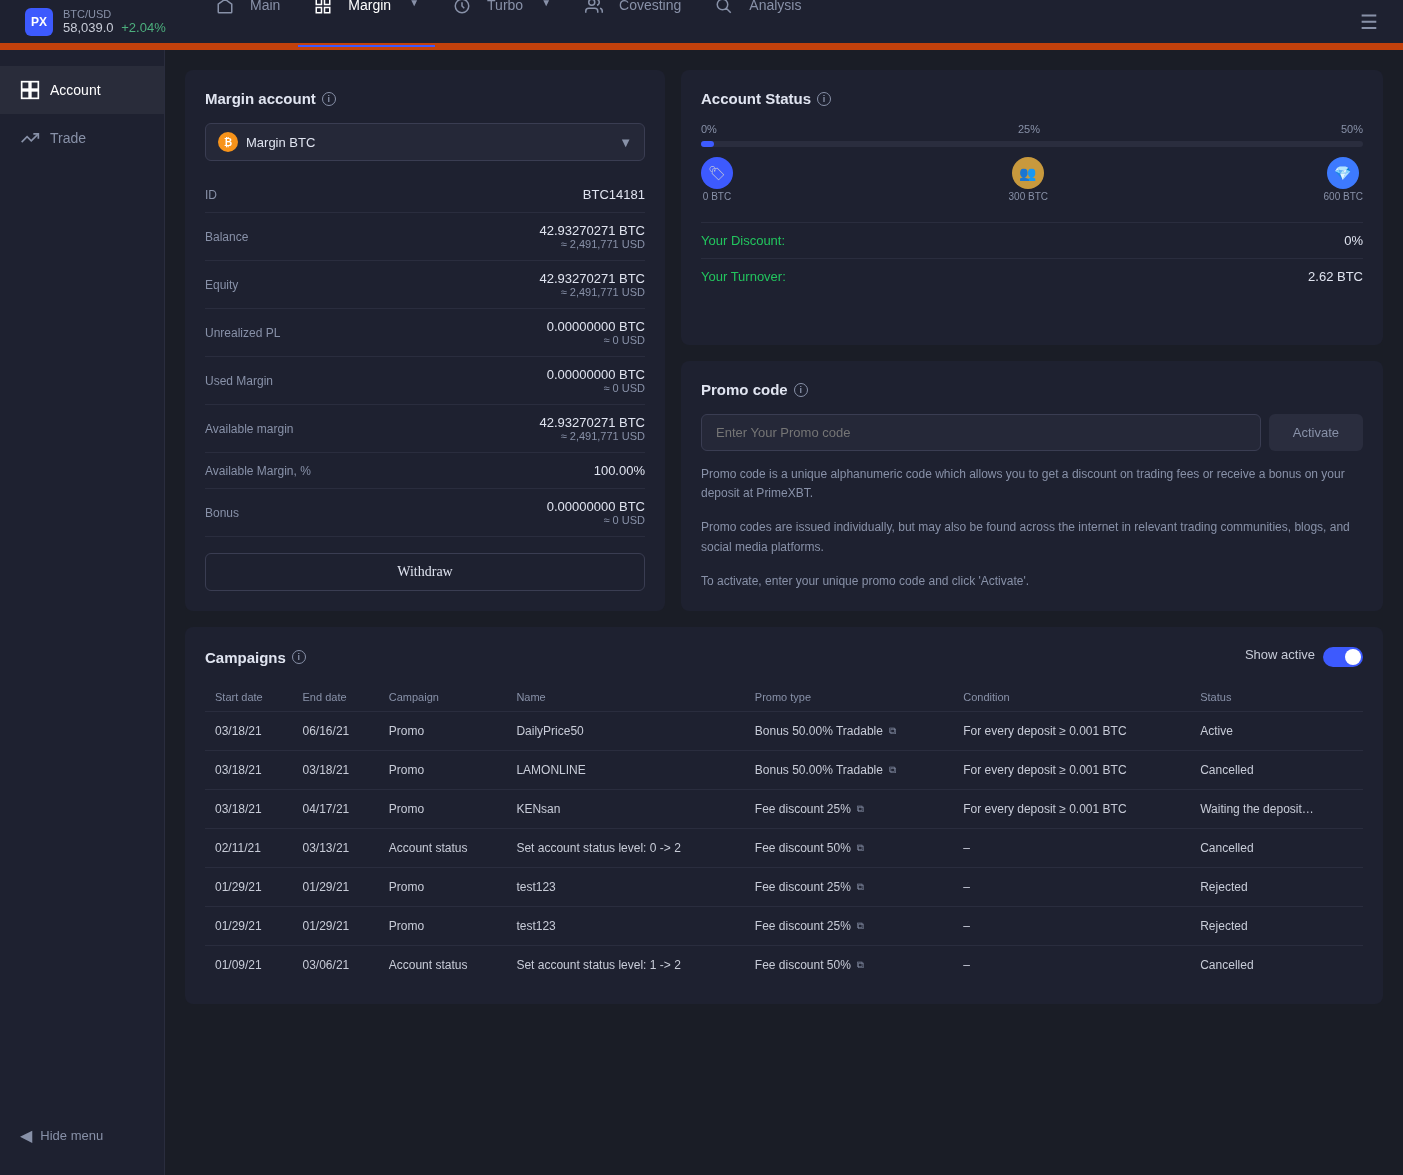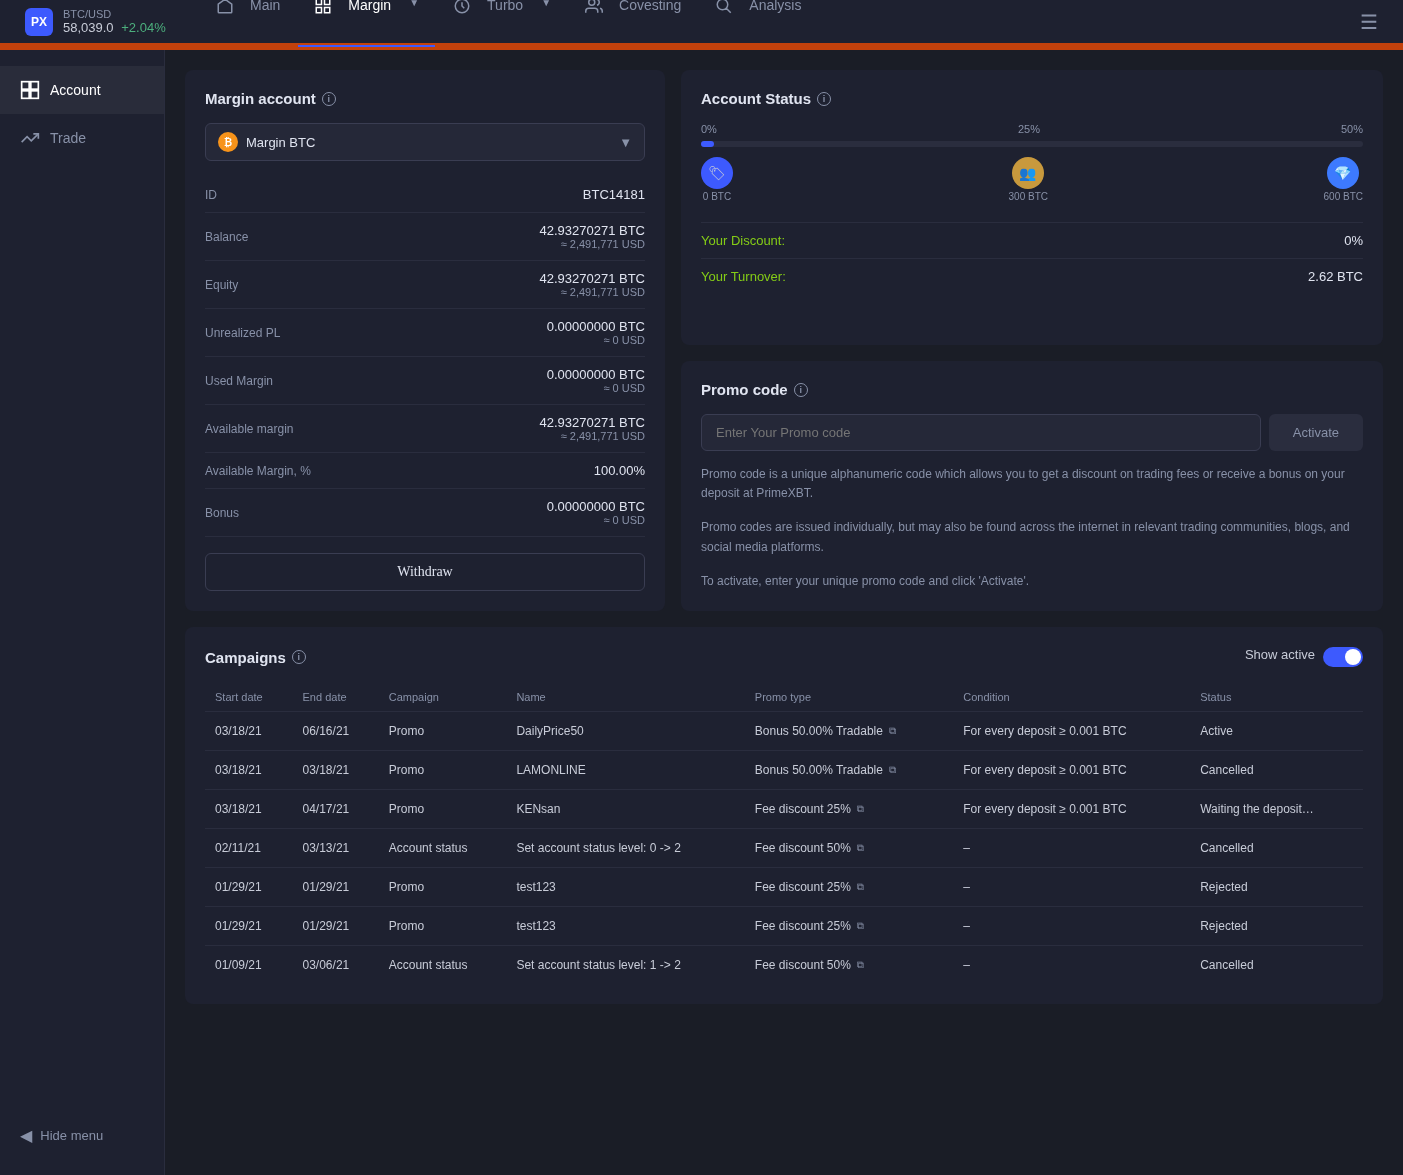--- a/index.html
+++ b/index.html
@@ -165,21 +165,21 @@
       width: 32px; height: 32px; border-radius: 50%;
       background: #2a2d3e; display: flex; align-items: center; justify-content: center;
       font-size: 14px; margin: 0 auto 2px;
     }
     .tier-label { font-size: 10px; color: #8891a8; text-align: center; }
 
     .discount-row {
       display: flex; justify-content: space-between;
       padding: 10px 0; border-top: 1px solid #2a2d3e;
     }
-    .discount-label { color: #84cc16; font-size: 13px; }
+    .discount-label { color: #22c55e; font-size: 13px; }
     .discount-value { color: #e0e4f0; font-size: 13px; }
 
     
     .promo-card { background: #1e2130; border-radius: 8px; padding: 20px; }
     .promo-input-row { display: flex; gap: 8px; margin-bottom: 14px; }
     .promo-input {
       flex: 1; background: #252838; border: 1px solid #3a3d52;
       border-radius: 6px; padding: 10px 14px;
       color: #8891a8; font-size: 13px; outline: none;
     }

